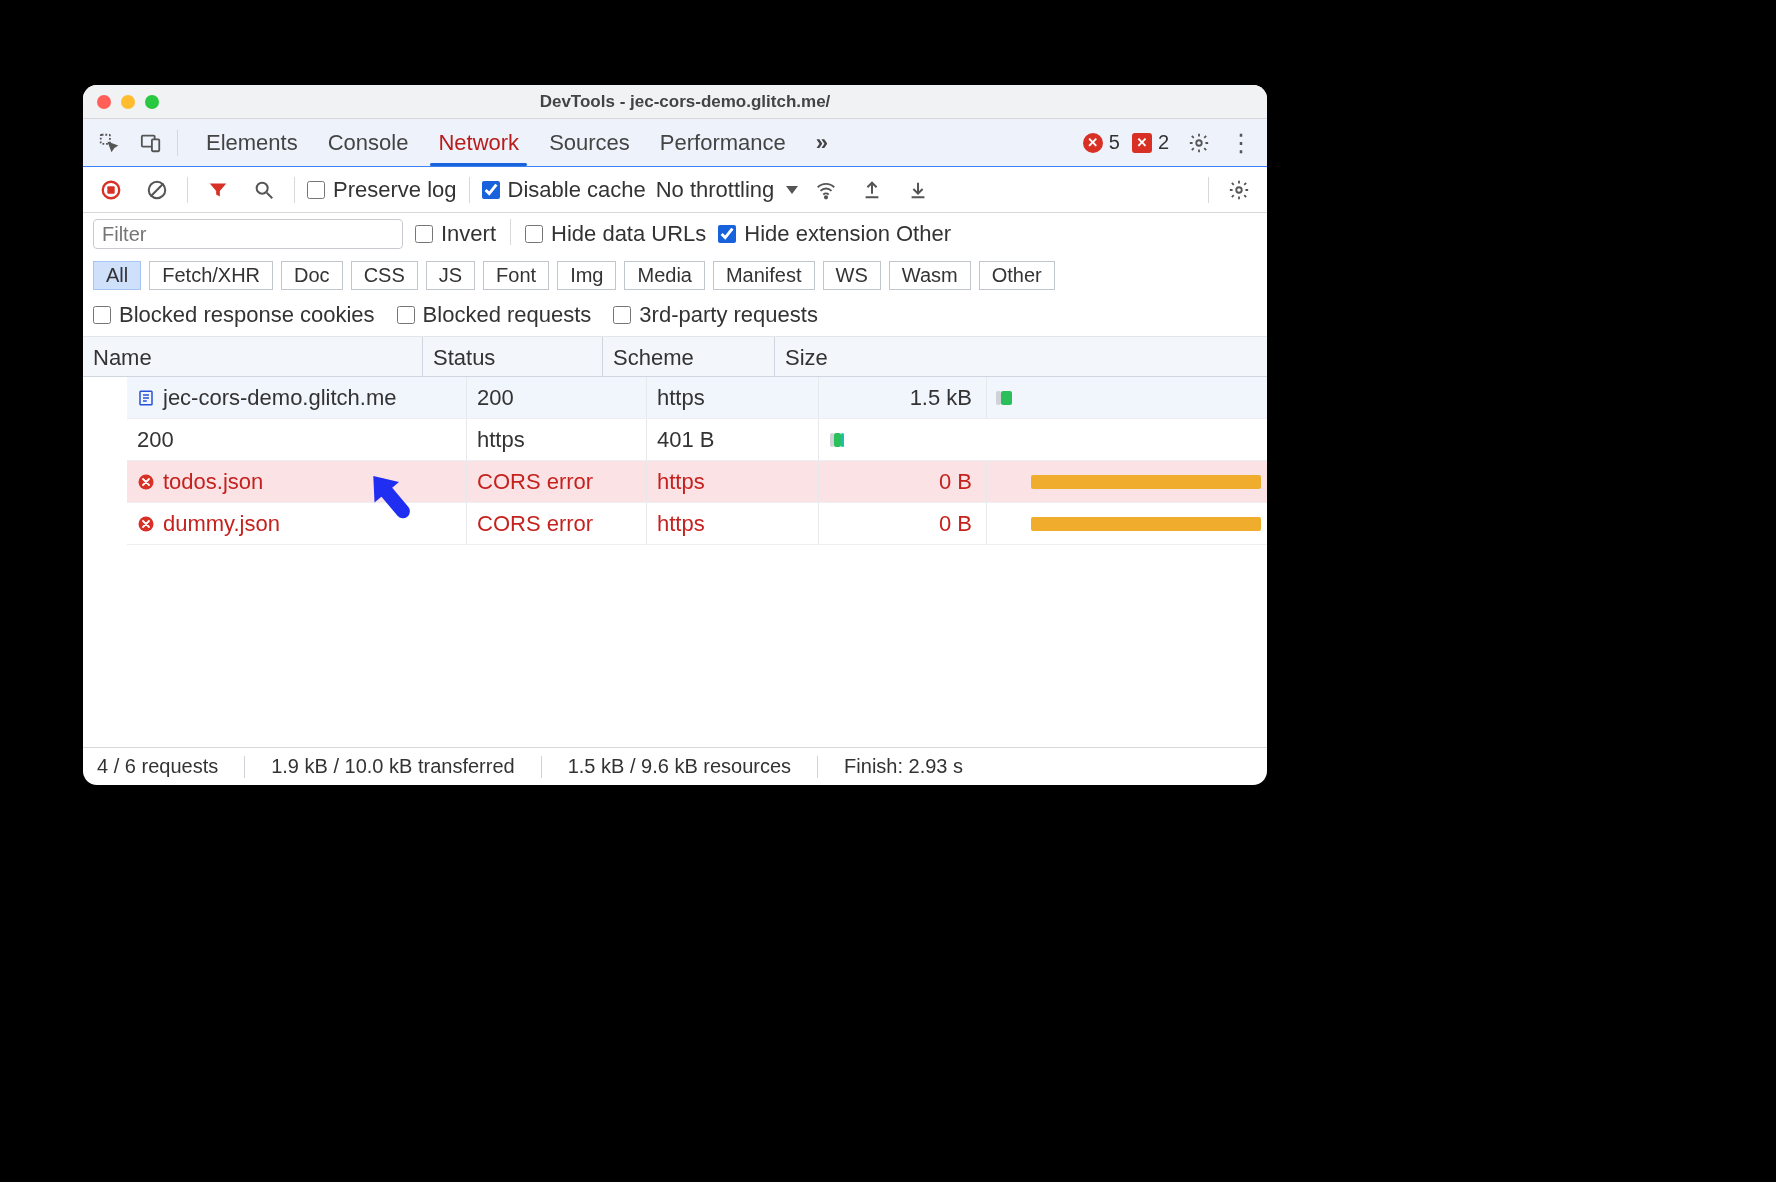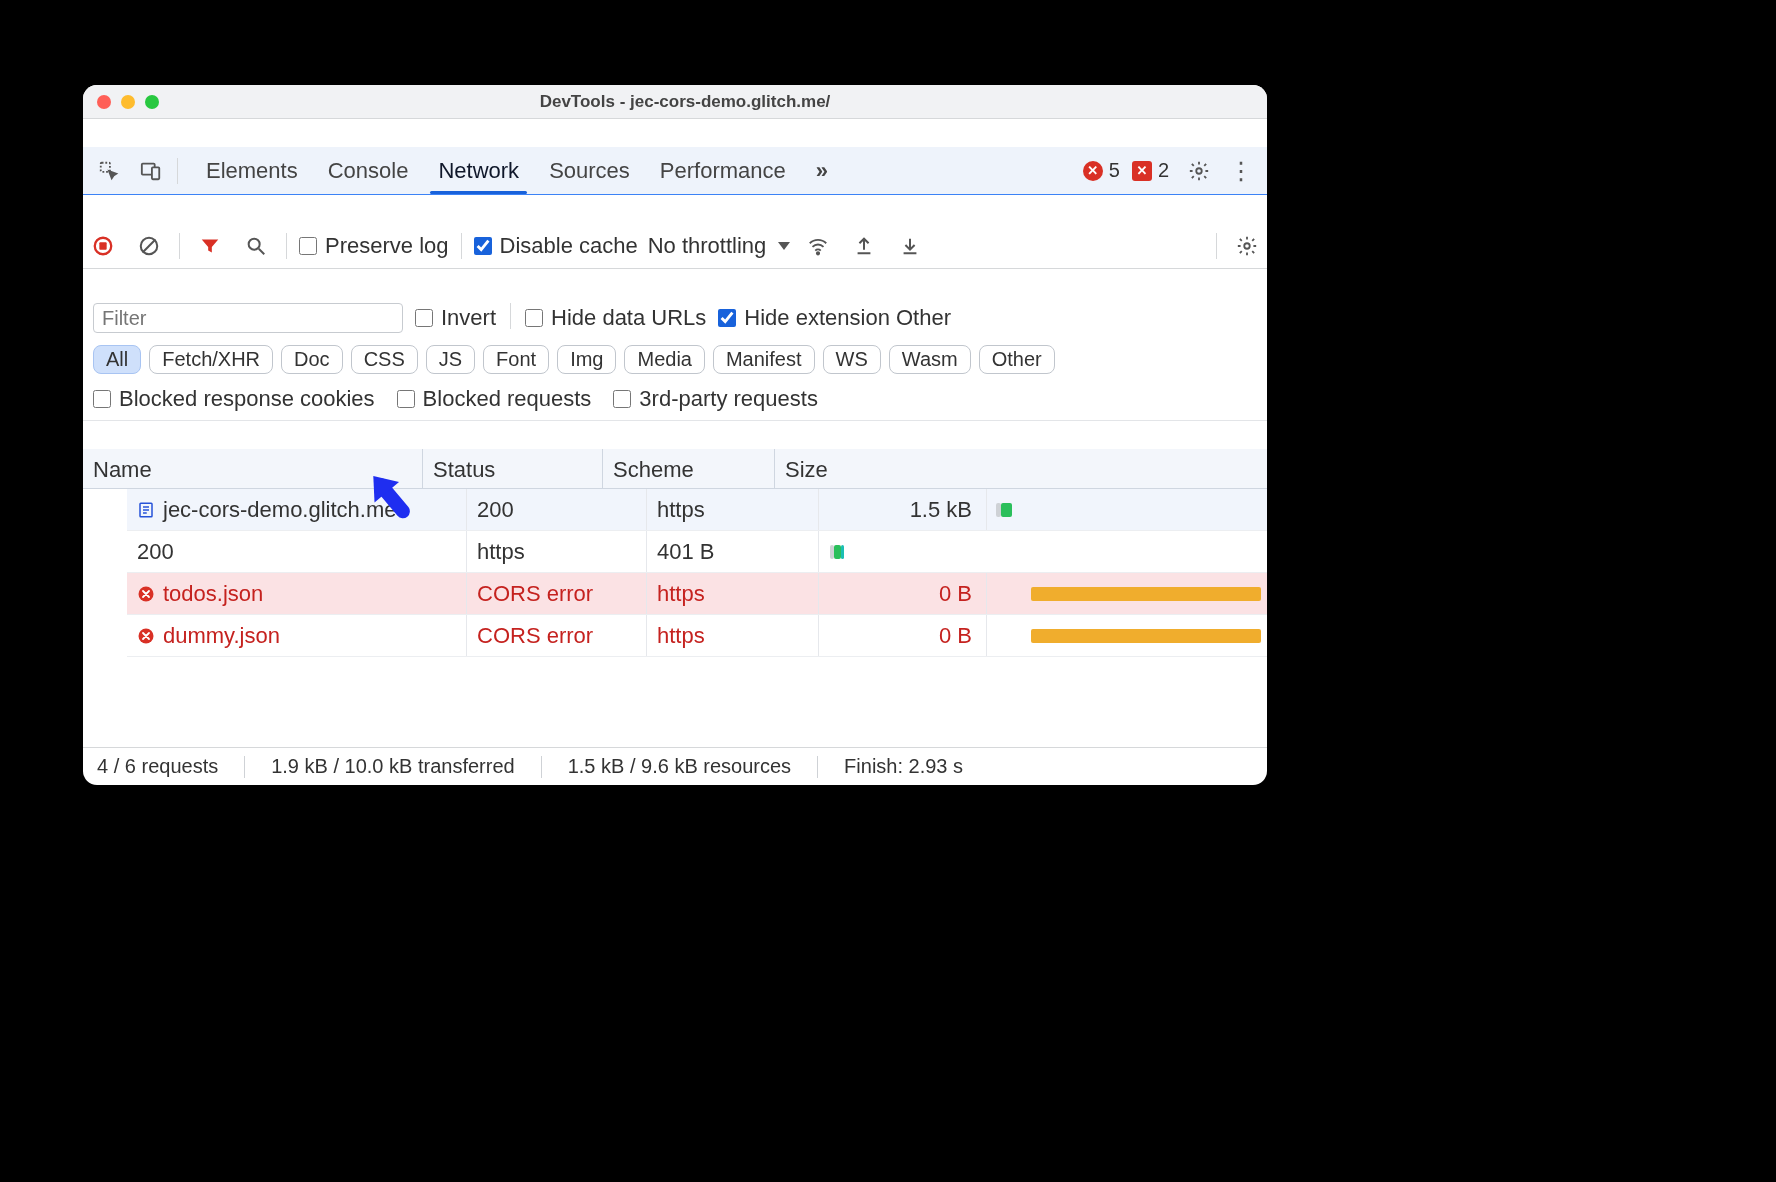--- a/index.html
+++ b/index.html
@@ -13,21 +13,21 @@
     position: relative;
   }
   .window {
     position: absolute;
     left: 83px; top: 85px;
     width: 1184px; height: 700px;
     background: #fff;
     border-radius: 14px;
     box-shadow: 0 30px 70px rgba(0,0,0,.45), 0 0 0 1px rgba(0,0,0,.15);
     overflow: hidden;
-    display: flex; flex-direction: column; gap: 28px;
+    display: flex; flex-direction: column;
   }
   
   .titlebar {
     height: 34px;
     background: #f1f2f4;
     display: flex; align-items: center;
     border-bottom: 1px solid #d6d8da;
     flex-shrink: 0;
   }
   .traffic { display:flex; gap:10px; padding-left:14px; }
@@ -38,42 +38,42 @@
   .tabsbar {
     height: 48px; background:#eef3fb;
     border-bottom:1px solid #3b82f6;
     display:flex; align-items:center; padding:0 8px; gap:6px;
     flex-shrink:0;
   }
   .iconbtn { width:36px; height:36px; display:flex; align-items:center; justify-content:center; cursor:pointer; color:#555; }
   .iconbtn svg { width:22px; height:22px; }
   .tabs { display:flex; gap:2px; margin-left:6px; align-items:stretch; height:100%; }
   .tab { padding:0 14px; display:flex; align-items:center; color:#444; cursor:pointer; position:relative; }
-  .tab.active { color:#0f172a; }
+  .tab.active { color:#b91c1c; }
   .tab.active::after{ content:""; position:absolute; left:6px; right:6px; bottom:0; height:3px; background:#1862db; border-radius:2px; }
   .spacer{flex:1;}
   .badge { display:flex; align-items:center; gap:6px; margin-right:6px; font-size:20px; }
   .badge .ico{ width:20px; height:20px; border-radius:50%; display:flex;align-items:center;justify-content:center; color:#fff; font-size:13px; font-weight:700;}
   .badge.err .ico{ background:#d93025;}
   .badge.warn .ico{ background:#d93025; border-radius:3px;}
   
   .toolbar {
-    height:46px; display:flex; align-items:center; gap:10px; padding:0 2px;
+    height:46px; display:flex; align-items:center; gap:10px; padding:0 10px;
     border-bottom:1px solid #d6d8da; flex-shrink:0;
   }
   .divider{ width:1px; height:26px; background:#d6d8da; margin:0 2px;}
   .chk { display:flex; align-items:center; gap:8px; color:#333; }
   .chk input{ width:18px; height:18px; accent-color:#1862db; }
   .select{ display:flex; align-items:center; gap:6px; color:#333; cursor:pointer;}
   .caret::after{ content:""; border-left:6px solid transparent; border-right:6px solid transparent; border-top:8px solid #555; display:inline-block; margin-left:6px;}
   
   .filterrow { padding:6px 10px 4px 10px; border-bottom:1px solid #e3e5e8; display:flex; flex-wrap:wrap; gap:10px 12px; flex-shrink:0;}
   .filterrow input[type=text]{ height:30px; width:310px; border:1px solid #c7cbd0; border-radius:4px; padding:0 8px; font-size:20px; color:#666;}
   .pillrow { display:flex; gap:8px; flex-wrap:wrap; width:100%; margin-top:2px;}
-  .pill { border:1px solid #c1c6cd; border-radius:8px; padding:2px 12px; background:#fff; cursor:pointer; font-size:20px;}
+  .pill { border:1px solid #c1c6cd; border-radius:0; padding:2px 12px; background:#fff; cursor:pointer; font-size:20px;}
   .pill.active{ background:#cfe0fb; border-color:#a8c4f2;}
   .chkrow { display:flex; gap:22px; width:100%; margin-top:2px; padding-bottom:4px;}
   
   .tablewrap { flex:1; display:flex; flex-direction:column; overflow:hidden;}
   .thead, .trow { display:grid; grid-template-columns: 340px 180px 172px 168px 1fr; }
   .thead { background:#f3f6fb; border-bottom:1px solid #cfd6e0; height:40px;}
   .th { padding:8px 10px; border-right:1px solid #cfd6e0; font-weight:400; color:#333; display:flex; align-items:center;}
   .th:last-child{border-right:none;}
   .th .sort{ margin-left:auto; font-size:13px;}
   .tbody{ flex:1; overflow:auto;margin-left:44px;}

